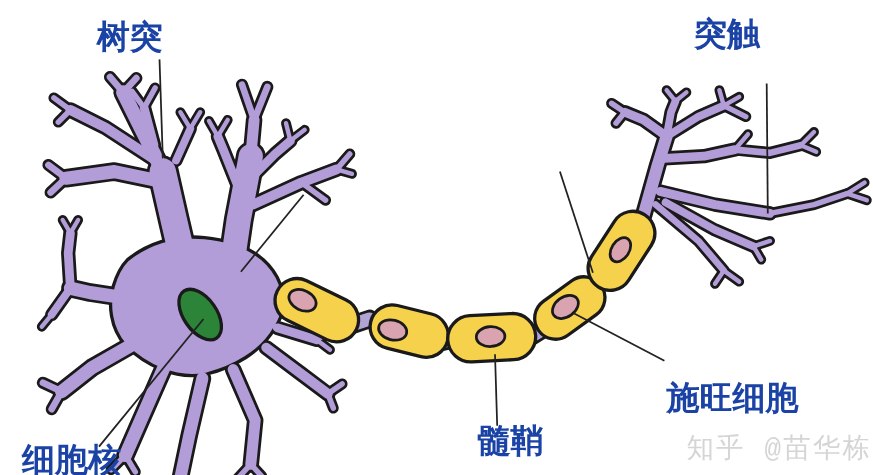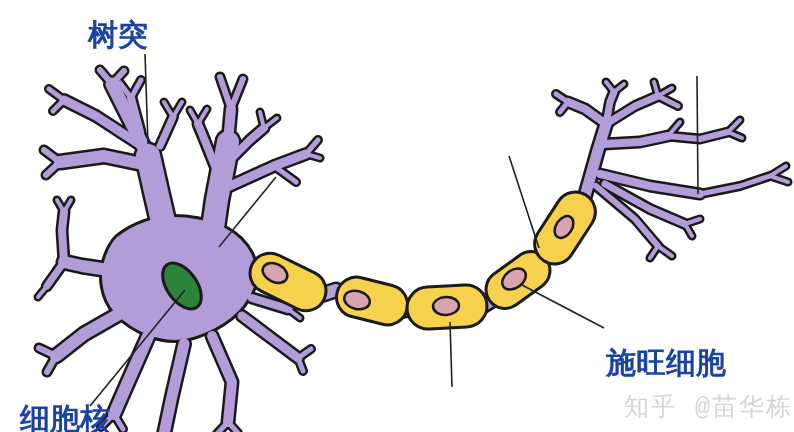--- a/index.html
+++ b/index.html
@@ -250,17 +250,19 @@
     <line x1="90" y1="392" x2="185" y2="276"></line>
     <line x1="450" y1="308" x2="452" y2="373"></line>
     <line x1="509" y1="142" x2="539" y2="234"></line>
     <line x1="522" y1="271" x2="604" y2="314"></line>
     <line x1="697" y1="62" x2="698" y2="180"></line>
   </g>
 </svg>
 
   <div class="lbl" style="left:88px;top:8px">树突</div>
   <div class="lbl" style="left:20px;top:392px">细胞核</div>
+  <div class="lbl" style="left:434px;top:375px">髓鞘</div>
   <div class="lbl" style="left:606px;top:336px">施旺细胞</div>
+  <div class="lbl" style="left:631px;top:5px">突触</div>
 
   <div class="watermark">知乎 @苗华栋</div>
   <div class="bottom-strip"></div>
 </div>
 
 </body></html>

